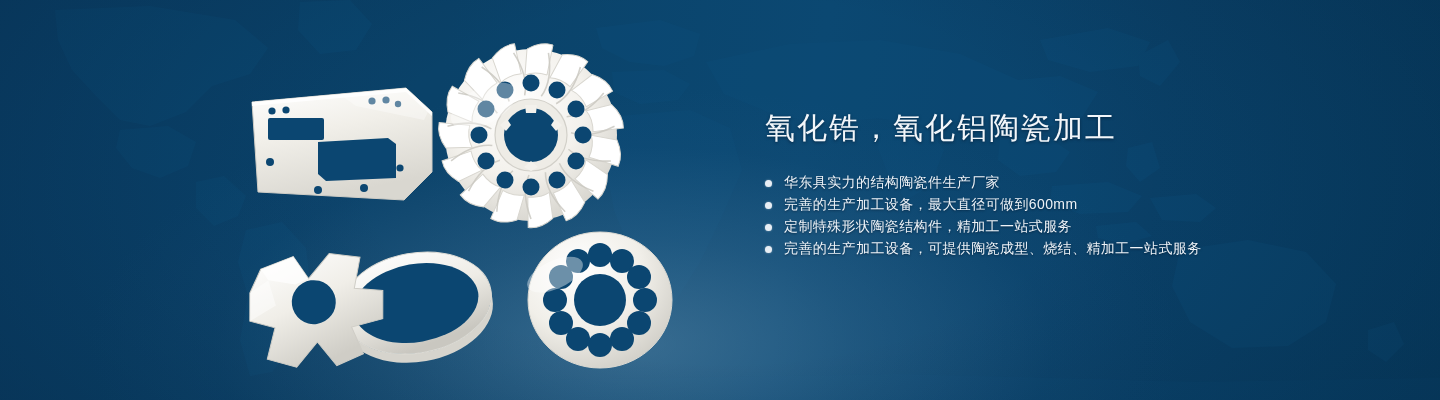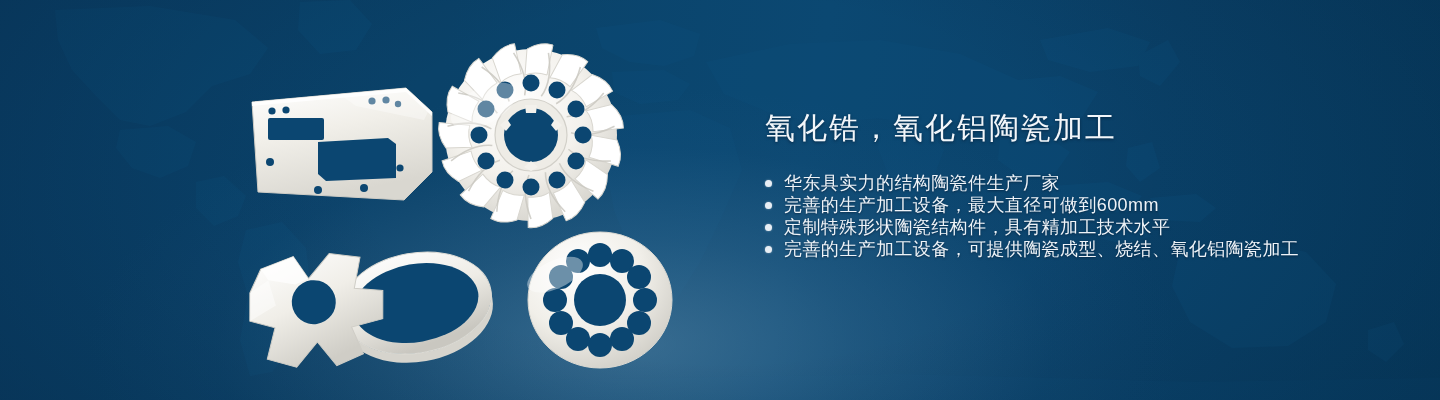--- a/index.html
+++ b/index.html
@@ -53,21 +53,21 @@
     margin:0;
     font-size:30px;line-height:40px;font-weight:normal;letter-spacing:2px;
     color:#f2f6fa;
     text-shadow:0 1px 3px rgba(0,16,34,.55);
     white-space:nowrap;
   }
   .bullets{list-style:none;margin:24px 0 0 0;padding:0;}
   .bullets li{
     display:flex;align-items:center;
     height:22px;margin-bottom:0px;
-    font-size:18px;color:#eef3f8;letter-spacing:.4px;
+    font-size:14px;color:#eef3f8;letter-spacing:.4px;
     text-shadow:0 1px 2px rgba(0,16,34,.5);
     white-space:nowrap;
   }
   .dot{
     width:7px;height:7px;border-radius:50%;
     background:#e8eef4;flex:0 0 7px;margin-right:12px;
     box-shadow:0 0 2px rgba(255,255,255,.5);
   }
 </style>
 </head>
@@ -309,22 +309,22 @@
       <li>
         <span class="dot"></span>
         <span>华东具实力的结构陶瓷件生产厂家</span>
       </li>
       <li>
         <span class="dot"></span>
         <span>完善的生产加工设备，最大直径可做到600mm</span>
       </li>
       <li>
         <span class="dot"></span>
-        <span>定制特殊形状陶瓷结构件，具有精加工技术水平</span>
+        <span>定制特殊形状陶瓷结构件，精加工一站式服务</span>
       </li>
       <li>
         <span class="dot"></span>
-        <span>完善的生产加工设备，可提供陶瓷成型、烧结、氧化铝陶瓷加工</span>
+        <span>完善的生产加工设备，可提供陶瓷成型、烧结、精加工一站式服务</span>
       </li>
     </ul>
   </div>
 
 </div>
 
 </body></html>

